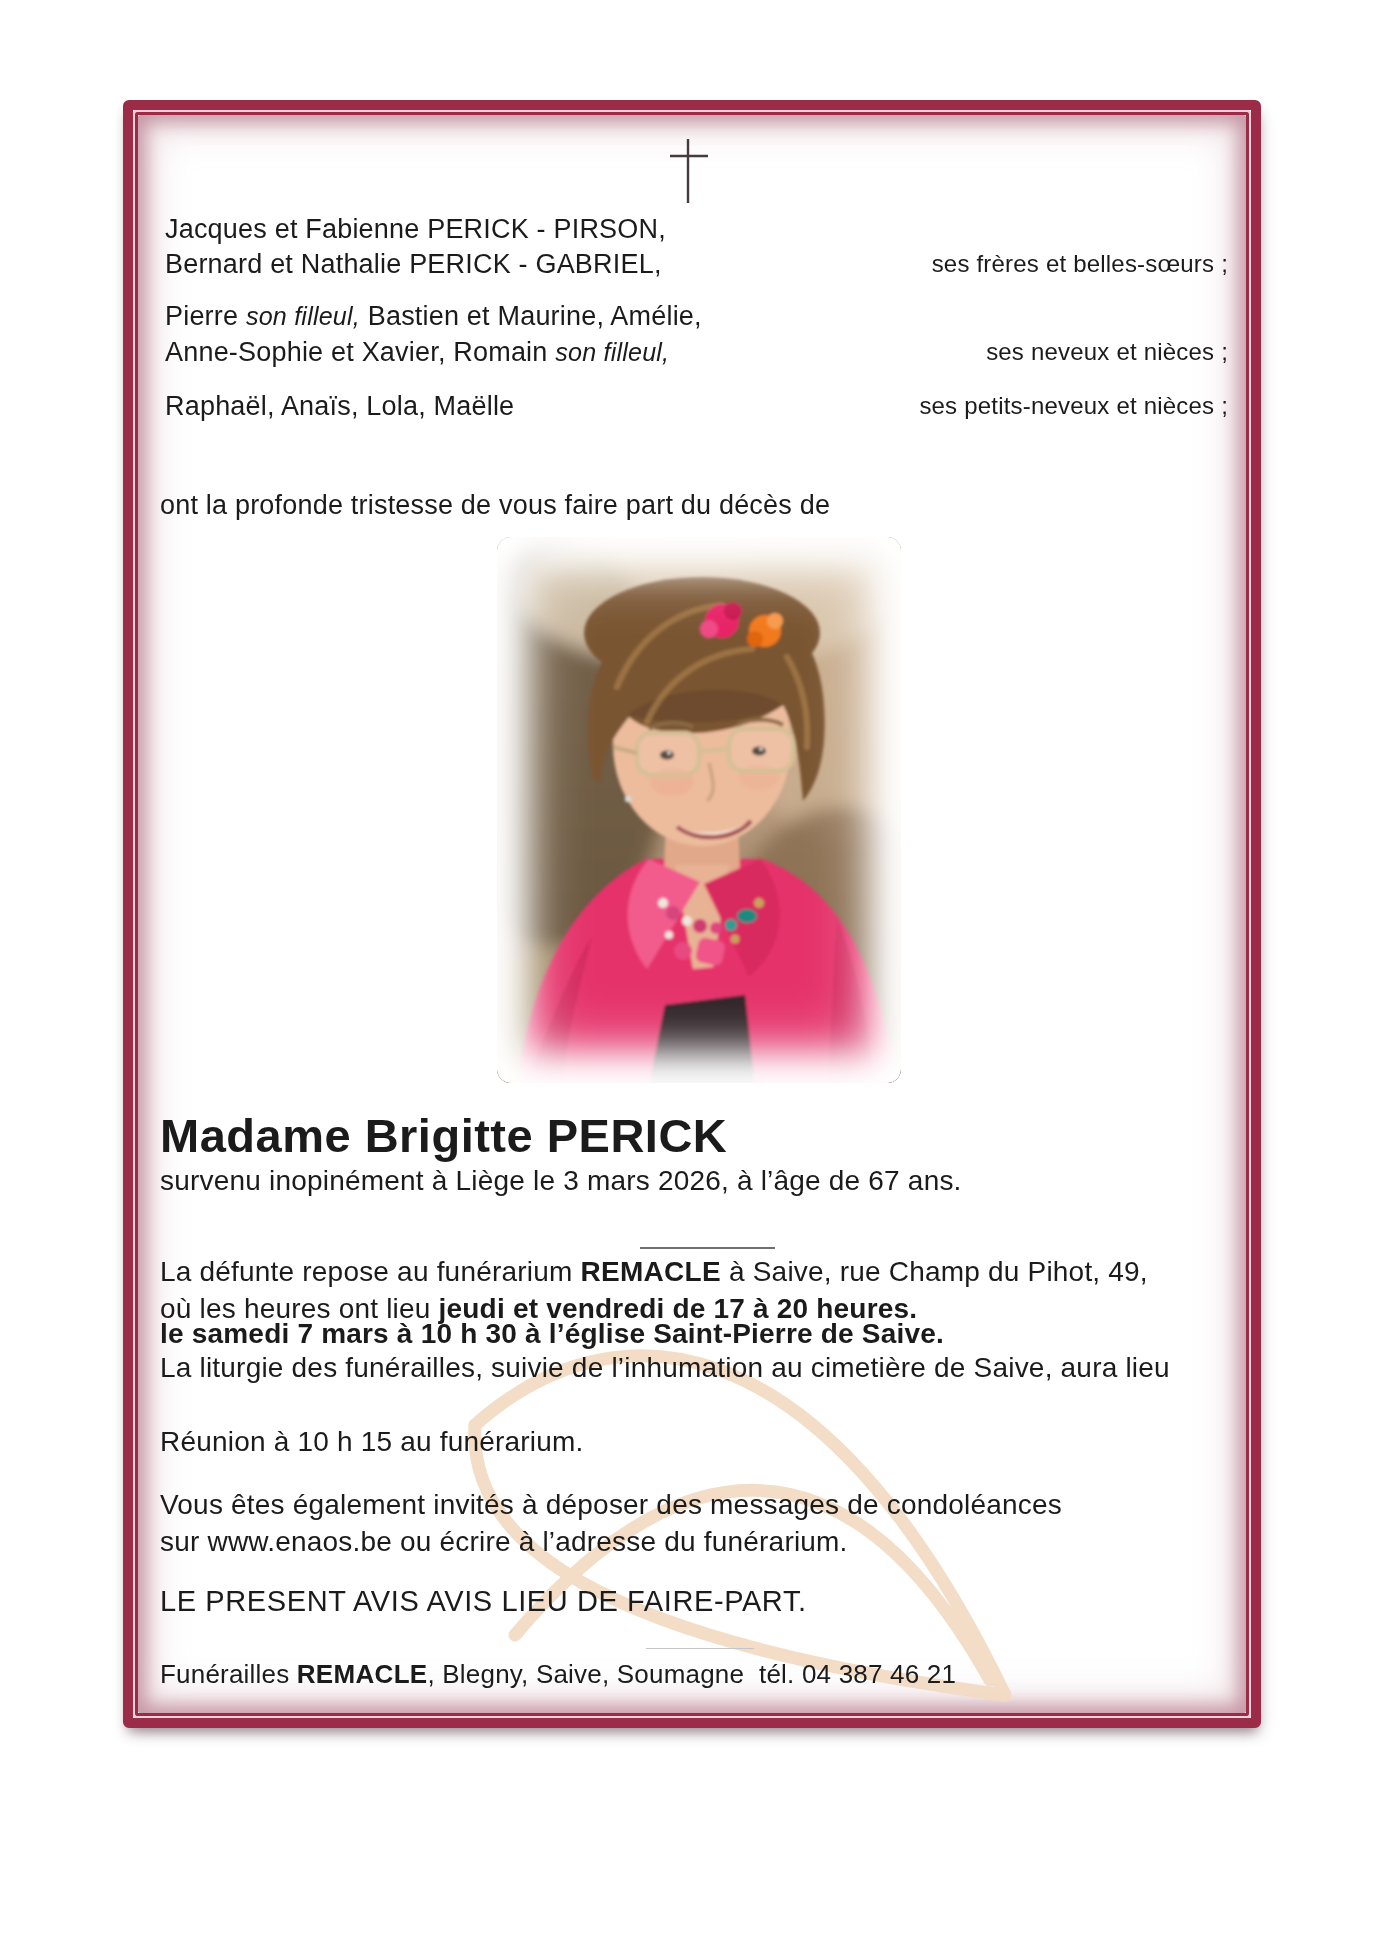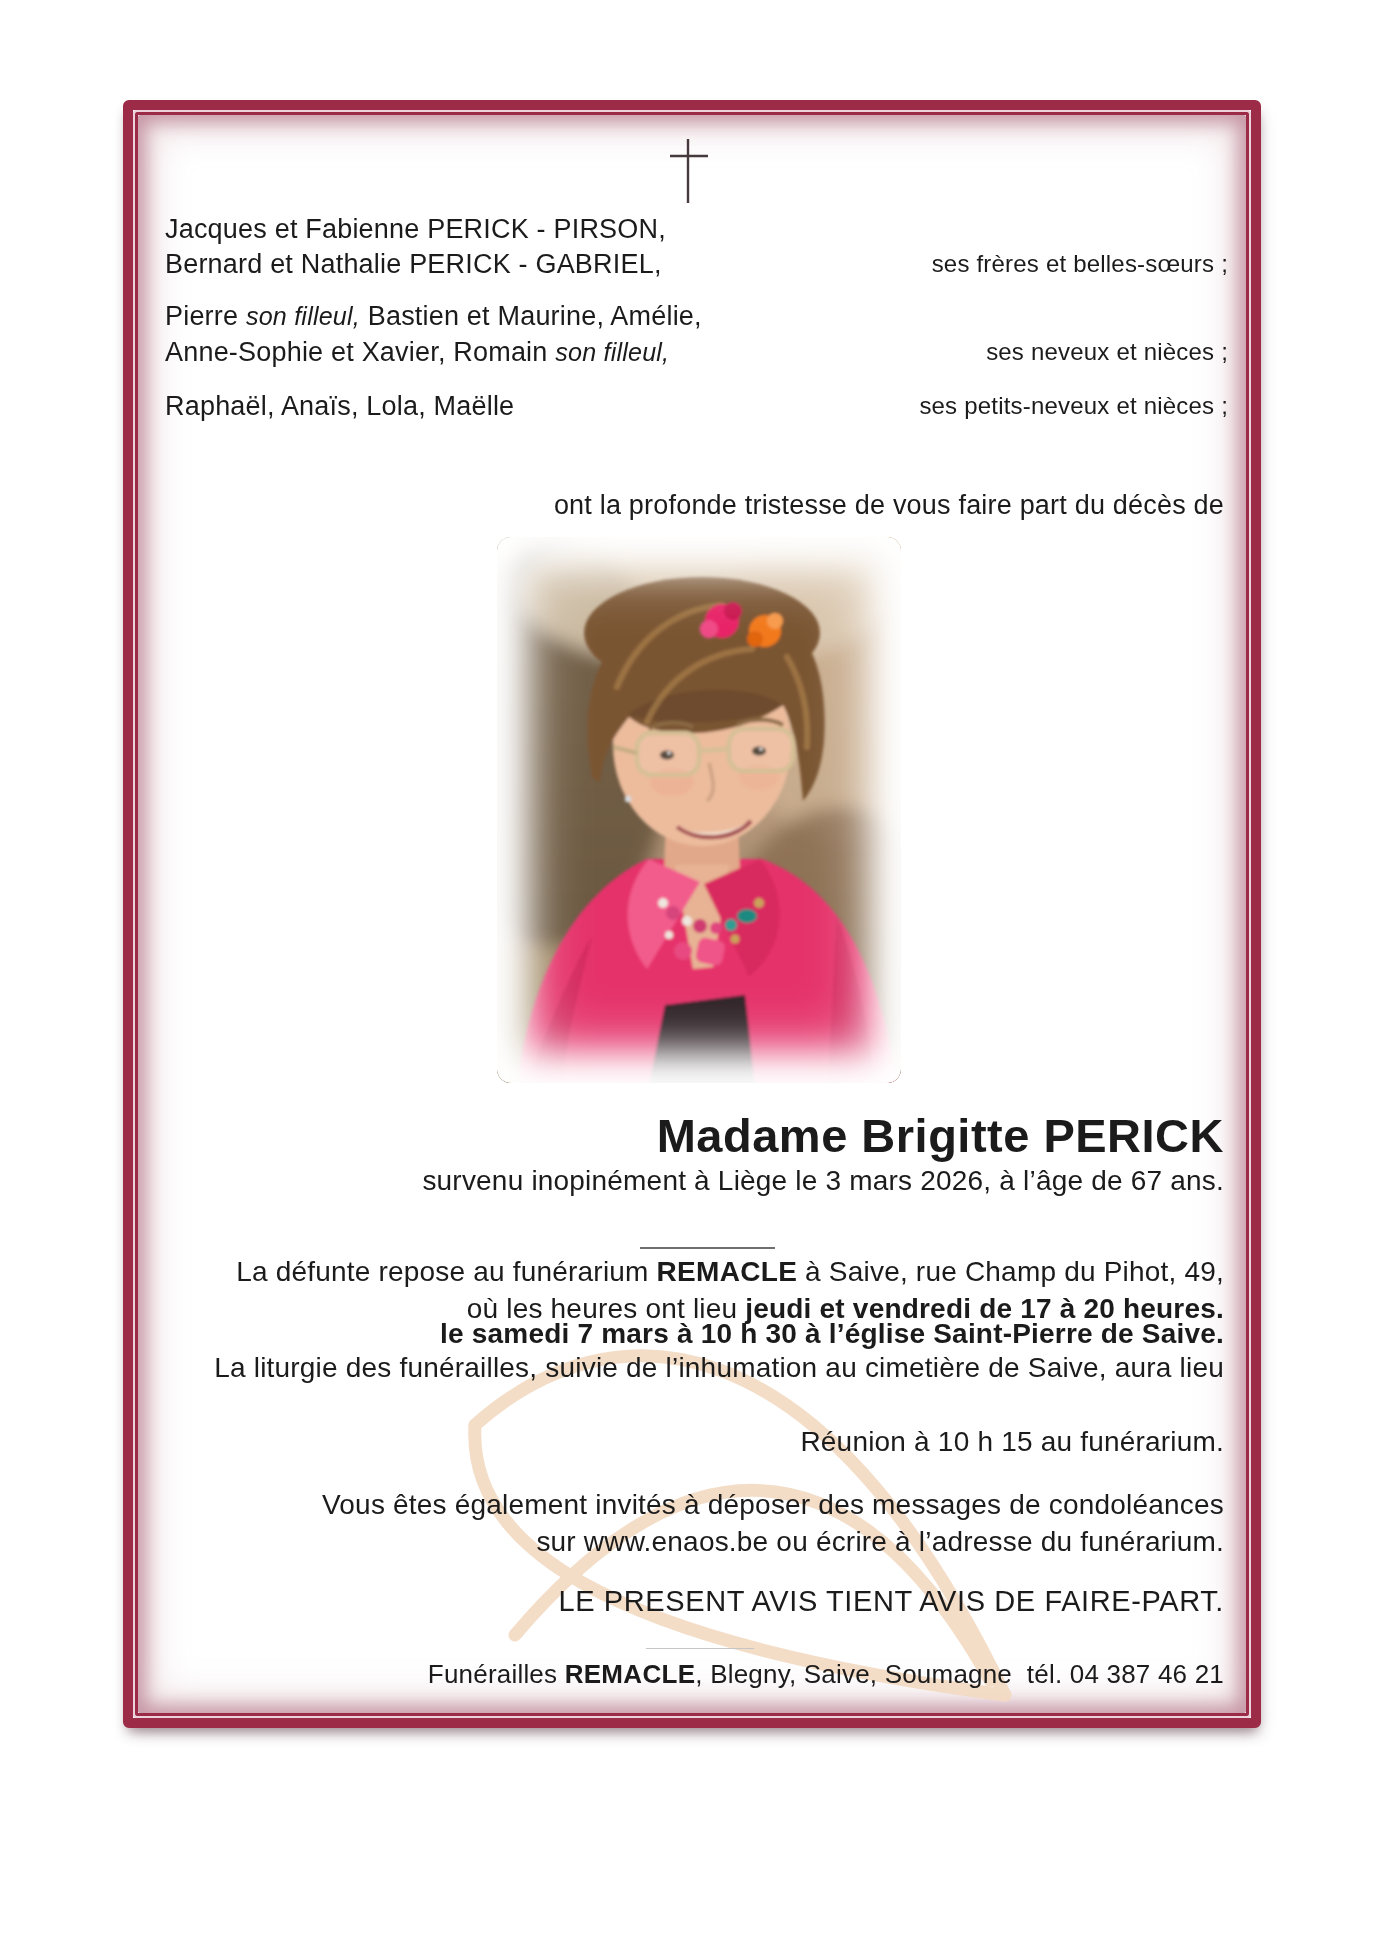--- a/index.html
+++ b/index.html
@@ -21,21 +21,21 @@
     position:absolute;inset:0;border:3px solid #9c2b47;border-radius:2px;box-sizing:border-box;
   }
   .frame-glow{
     position:absolute;inset:0;pointer-events:none;border-radius:2px;
     box-shadow:inset 0 0 18px 8px rgba(164,88,112,.55), inset 0 0 34px 18px rgba(200,150,165,.25);
   }
   
   .t{position:absolute;white-space:nowrap;letter-spacing:.2px;}
   .left-col{left:165px;font-size:27px;line-height:34px;}
   .relation{right:150px;font-size:24px;line-height:32px;}
-  .centered{left:160px;width:1064px;text-align:right;}
+  .centered{left:160px;width:1064px;text-align:left;}
   .seg-b{font-weight:700;}
   .seg-sb{font-weight:700;letter-spacing:.3px;}
   .seg-bi{font-weight:400;font-style:italic;font-size:.93em;}
   .deceased-name{font-size:47px;font-weight:700;line-height:52px;letter-spacing:.5px;}
   .divider{position:absolute;height:0;border-top:2px solid #6f6f6f;}
   .divider.light{border-top:1.5px solid #c6c6c6;}
   
   .photo{
     position:absolute;left:497px;top:537px;width:404px;height:546px;border-radius:14px;overflow:hidden;
   }
@@ -193,19 +193,19 @@
   <div class="t centered" style="top:1254px;font-size:28px;line-height:36px"><span>La défunte repose au funérarium </span><span class="seg-sb">REMACLE</span><span> à Saive, rue Champ du Pihot, 49,</span></div>
   <div class="t centered" style="top:1291px;font-size:28px;line-height:36px"><span>où les heures ont lieu </span><span class="seg-b">jeudi et vendredi de 17 à 20 heures.</span></div>
 
   <div class="t centered" style="top:1350px;font-size:28px;line-height:36px"><span>La liturgie des funérailles, suivie de l’inhumation au cimetière de Saive, aura lieu</span></div>
   <div class="t centered" style="top:1316px;font-size:28px;line-height:36px"><span class="seg-b">le samedi 7 mars à 10 h 30 à l’église Saint-Pierre de Saive.</span></div>
   <div class="t centered" style="top:1424px;font-size:28px;line-height:36px"><span>Réunion à 10 h 15 au funérarium.</span></div>
 
   <div class="t centered" style="top:1487px;font-size:28px;line-height:36px"><span>Vous êtes également invités à déposer des messages de condoléances</span></div>
   <div class="t centered" style="top:1524px;font-size:28px;line-height:36px"><span>sur www.enaos.be ou écrire à l’adresse du funérarium.</span></div>
 
-  <div class="t centered" style="top:1583px;font-size:29px;line-height:37px;letter-spacing:.6px">LE PRESENT AVIS TIENT AVIS DE FAIRE-PART.</div>
+  <div class="t centered" style="top:1583px;font-size:29px;line-height:37px;letter-spacing:.6px">LE PRESENT AVIS AVIS LIEU DE FAIRE-PART.</div>
 
   <div class="divider light" style="top:1648px;left:646px;width:108px"></div>
 
   <div class="t centered" style="top:1657px;font-size:26px;line-height:34px"><span>Funérailles </span><span class="seg-sb">REMACLE</span><span>, Blegny, Saive, Soumagne&nbsp; tél. 04 387 46 21</span></div>
 
 </div>
 
 </body></html>

